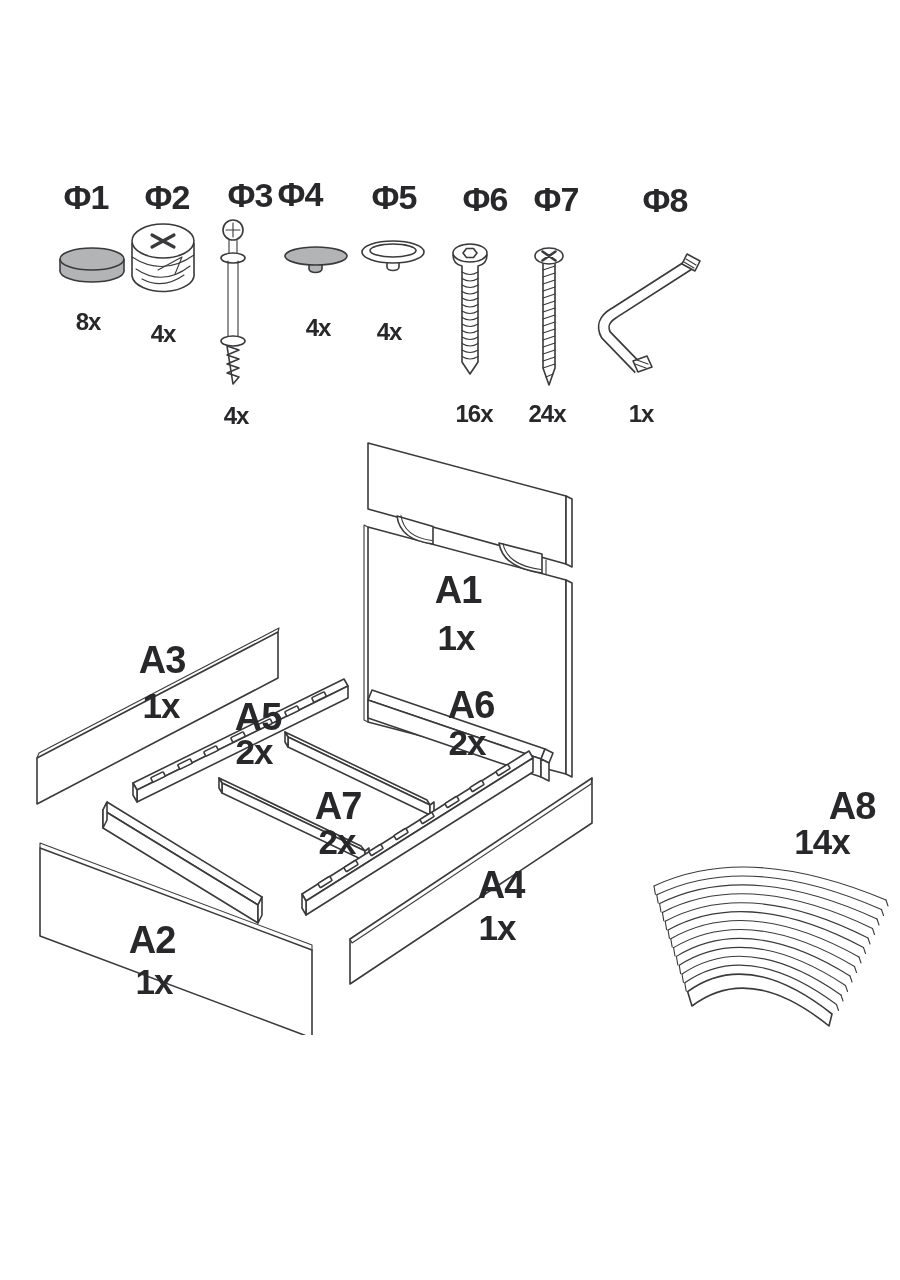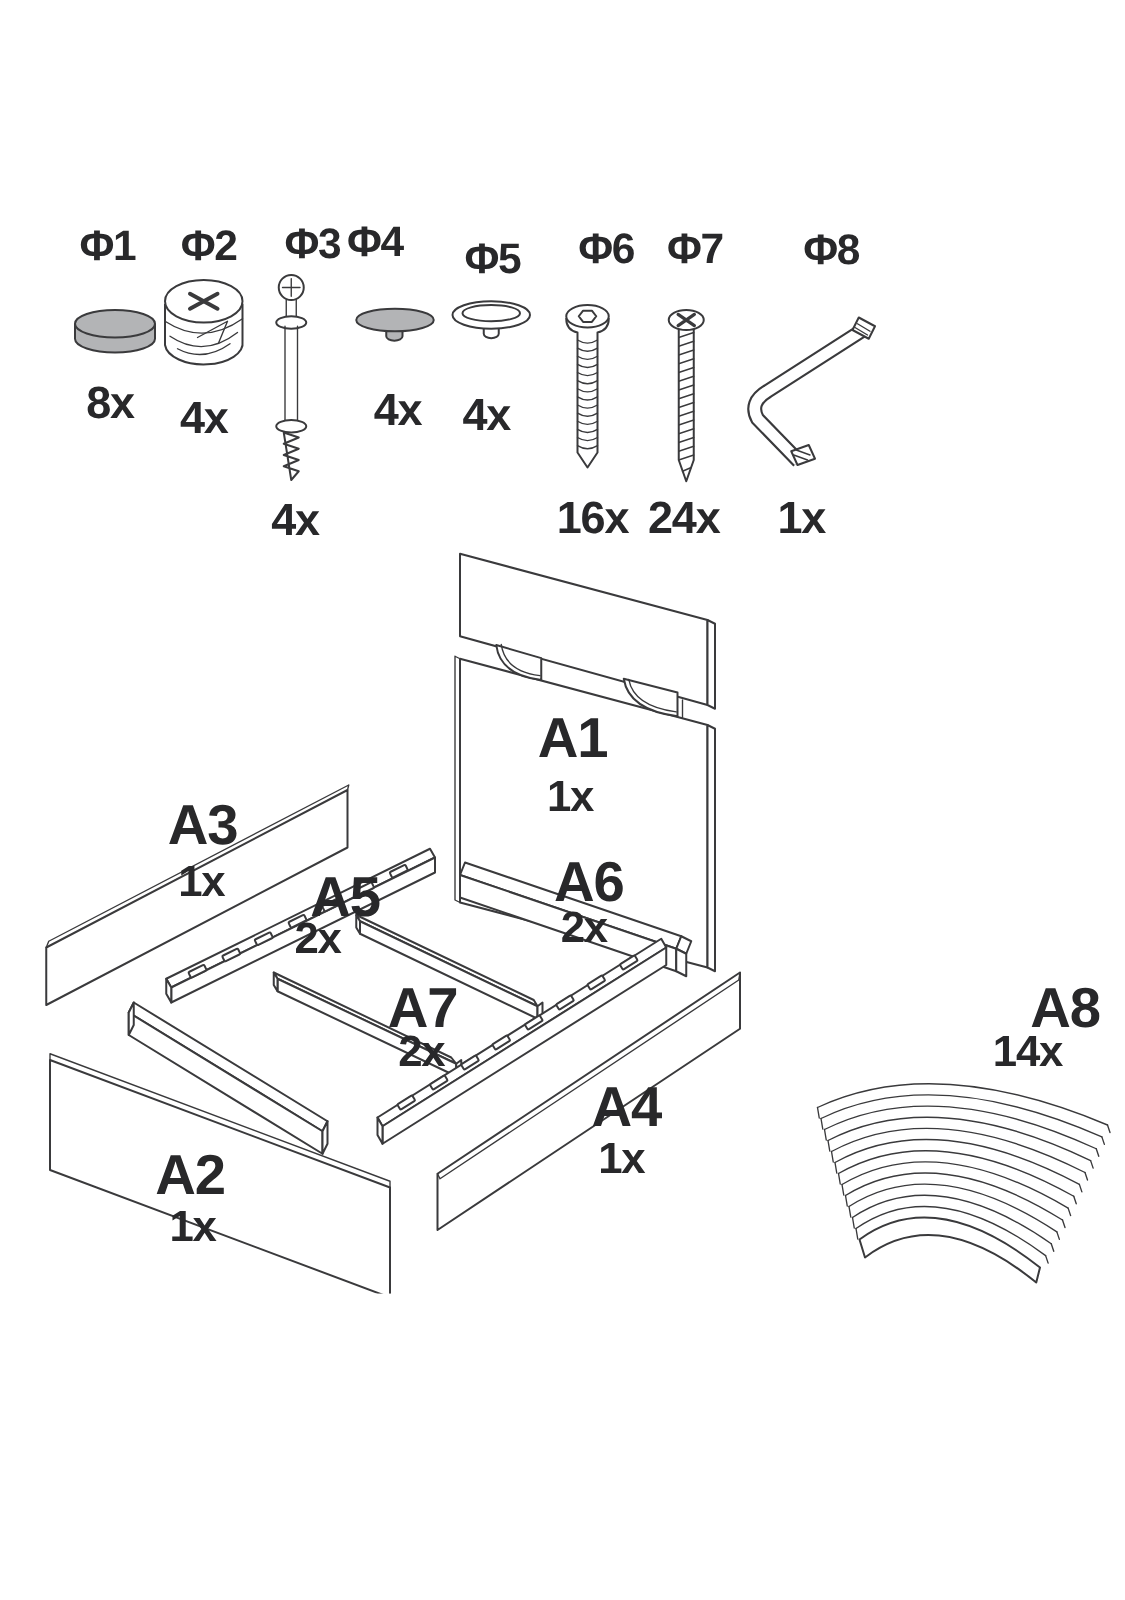--- a/index.html
+++ b/index.html
@@ -6,22 +6,22 @@
   .page{position:relative;width:900px;height:1035px;background:#ffffff;overflow:hidden;
         font-family:"Liberation Sans", sans-serif;}
   svg{position:absolute;left:0;top:0;}
   .ln{fill:none;stroke:#3a3a3c;stroke-width:1.6;stroke-linejoin:round;stroke-linecap:round;}
   .thin{stroke-width:1.1;}
   .fw{fill:#ffffff;stroke:#3a3a3c;stroke-width:1.6;stroke-linejoin:round;}
   .fg{fill:#b3b4b6;stroke:#3a3a3c;stroke-width:1.6;stroke-linejoin:round;}
   .lbl{position:absolute;transform:translate(-50%,-50%);white-space:nowrap;
        color:#28282a;font-weight:bold;letter-spacing:-1px;line-height:1;}
   .hwid{font-size:34px;}
-  .hwqty{font-size:36px;}
-  .pid{font-size:45px;}
+  .hwqty{font-size:24px;}
+  .pid{font-size:38px;}
   .pqty{font-size:35px;}
 </style>
 </head>
 <body>
 
 <div class="page">
 
 <svg width="900" height="1280" viewBox="0 0 900 1280">
 
   <g>
@@ -181,21 +181,21 @@
     <path class="fw thin" d="M687.6,991.6 Q748,947.6 832,1014 L829,1026 Q750,962 692,1006 Z"></path>
   </g>
 </svg>
 
 <div>
 
   <span class="lbl hwid" style="left:86px;top:197px">Φ1</span>
   <span class="lbl hwid" style="left:167px;top:197px">Φ2</span>
   <span class="lbl hwid" style="left:250px;top:195px">Φ3</span>
   <span class="lbl hwid" style="left:300px;top:194px">Φ4</span>
-  <span class="lbl hwid" style="left:394px;top:207px">Φ5</span>
+  <span class="lbl hwid" style="left:394px;top:197px">Φ5</span>
   <span class="lbl hwid" style="left:485px;top:199px">Φ6</span>
   <span class="lbl hwid" style="left:556px;top:199px">Φ7</span>
   <span class="lbl hwid" style="left:665px;top:200px">Φ8</span>
 
   <span class="lbl hwqty" style="left:88px;top:322px">8x</span>
   <span class="lbl hwqty" style="left:163px;top:334px">4x</span>
   <span class="lbl hwqty" style="left:236px;top:416px">4x</span>
   <span class="lbl hwqty" style="left:318px;top:328px">4x</span>
   <span class="lbl hwqty" style="left:389px;top:332px">4x</span>
   <span class="lbl hwqty" style="left:474px;top:414px">16x</span>
@@ -203,21 +203,21 @@
   <span class="lbl hwqty" style="left:641px;top:414px">1x</span>
 
   <span class="lbl pid" style="left:458px;top:590px">A1</span>
   <span class="lbl pqty" style="left:456px;top:637px">1x</span>
   <span class="lbl pid" style="left:152px;top:940px">A2</span>
   <span class="lbl pqty" style="left:154px;top:981px">1x</span>
   <span class="lbl pid" style="left:162px;top:660px">A3</span>
   <span class="lbl pqty" style="left:161px;top:705px">1x</span>
   <span class="lbl pid" style="left:501px;top:885px">A4</span>
   <span class="lbl pqty" style="left:497px;top:927px">1x</span>
-  <span class="lbl pid" style="left:276px;top:717px">A5</span>
+  <span class="lbl pid" style="left:258px;top:717px">A5</span>
   <span class="lbl pqty" style="left:254px;top:751px">2x</span>
   <span class="lbl pid" style="left:471px;top:705px">A6</span>
   <span class="lbl pqty" style="left:467px;top:742px">2x</span>
   <span class="lbl pid" style="left:338px;top:806px">A7</span>
   <span class="lbl pqty" style="left:337px;top:841px">2x</span>
   <span class="lbl pid" style="left:852px;top:806px">A8</span>
   <span class="lbl pqty" style="left:822px;top:841px">14x</span>
 </div>
 
 </div>

